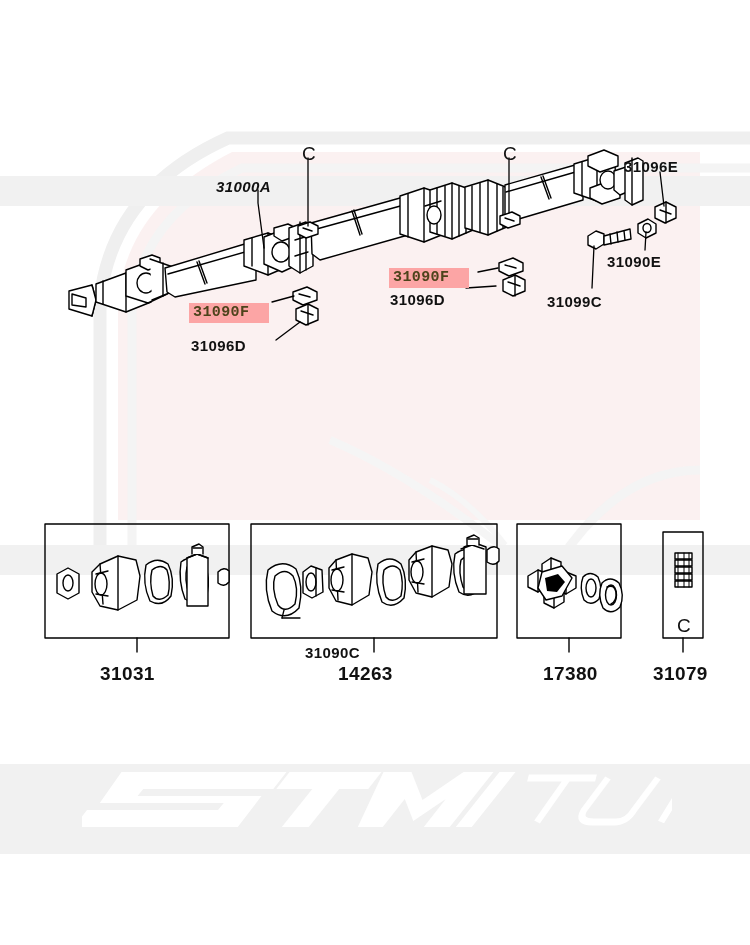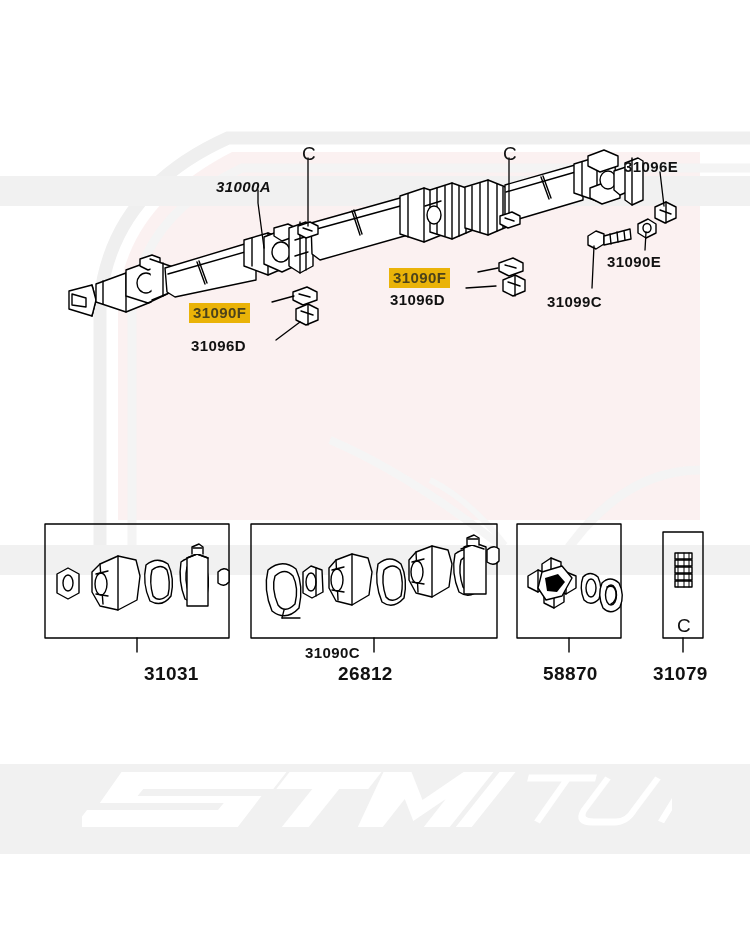--- a/index.html
+++ b/index.html
@@ -62,23 +62,24 @@
   }
   .lbl-c {
     font-size: 19px;
     font-weight: 400;
   }
   .lbl-box {
     font-size: 19px;
     font-weight: 700;
   }
   .hl {
-    background: #eab308;
+    background: #fca5a5;
     color: #4d431b;
-    padding: 1px 4px 2px 4px;
+    padding: 1px 20px 2px 4px;
+    font-family: Liberation Mono, monospace;
   }
 </style>
 </head>
 <body>
 
 <div id="page">
 
   <div class="wm-layer">
     <svg class="wm-svg" width="750" height="945" viewBox="0 0 750 945">
 
@@ -397,26 +398,26 @@
     <div class="lbl lbl-part" style="left:390px; top:291px;">31096D</div>
 
     <div class="lbl lbl-part" style="left:547px; top:293px;">31099C</div>
 
     <div class="lbl lbl-part hl" style="left:189px; top:303px;">31090F</div>
 
     <div class="lbl lbl-part" style="left:191px; top:337px;">31096D</div>
   </div>
 
   <div>
-    <div class="lbl lbl-box" style="left:100px; top:663px;margin-left:44px;">31031</div>
-
-    <div class="lbl lbl-box" style="left:338px; top:663px;">26812</div>
+    <div class="lbl lbl-box" style="left:100px; top:663px;">31031</div>
+
+    <div class="lbl lbl-box" style="left:338px; top:663px;">14263</div>
 
     <div class="lbl lbl-part" style="left:305px; top:608px;margin-top:36px;">31090C</div>
 
-    <div class="lbl lbl-box" style="left:543px; top:663px;">58870</div>
+    <div class="lbl lbl-box" style="left:543px; top:663px;">17380</div>
 
     <div class="lbl lbl-box" style="left:653px; top:663px;">31079</div>
 
     <div class="lbl lbl-c" style="left:677px; top:615px;">C</div>
   </div>
 
 </div>
 
 </body></html>

